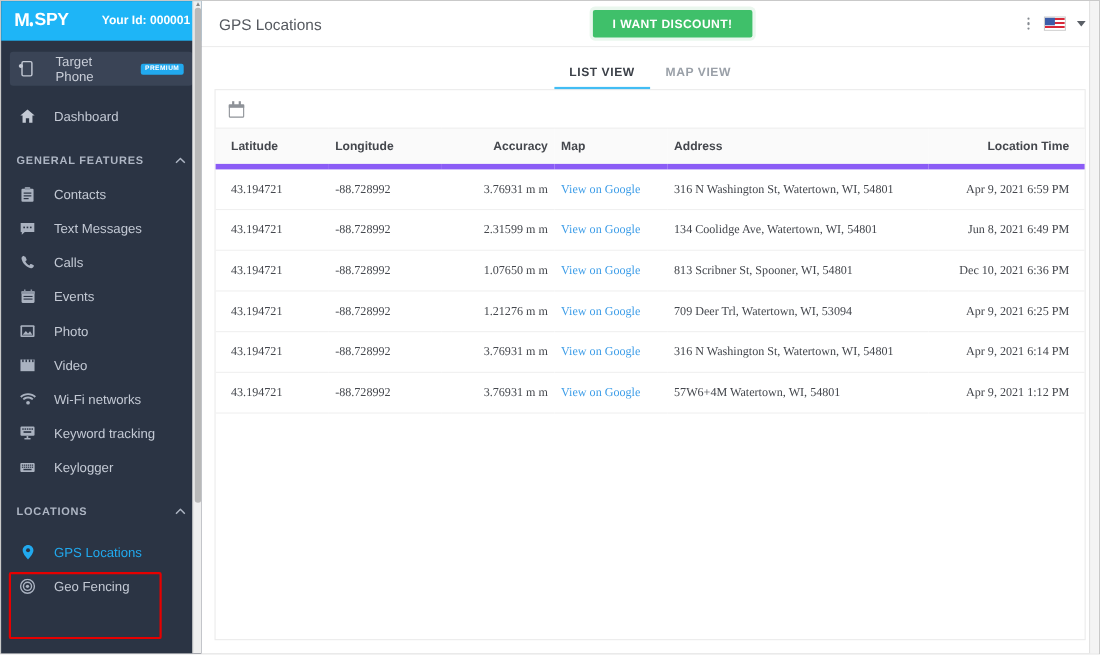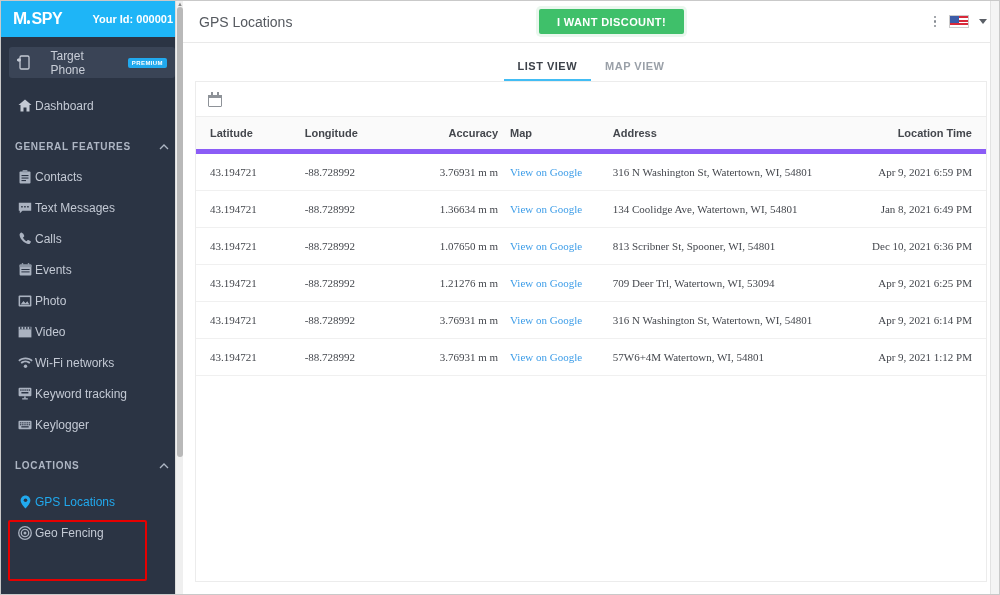--- a/index.html
+++ b/index.html
@@ -58,21 +58,21 @@
   .navitem {
     display: flex; align-items: center;
     height: 31px; padding: 0 8px 0 14px;
     color: #c3c9d4; font-size: 12px; cursor: pointer;
     position: relative;
   }
   .navitem .ico {
     width: 20px; height: 16px; display: flex; align-items: center; justify-content: center;
     color: #aab2c0; flex: 0 0 20px;
   }
-  .navitem .lbl { white-space: nowrap; }
+  .navitem .lbl { margin-left: 14px; white-space: nowrap; }
   .navitem.active .lbl, .navitem.active .ico { color: #21a9ee; }
   .navitem.dashboard { margin-top: 8px; }
 
   .section-head {
     display: flex; align-items: center; justify-content: space-between;
     padding: 0 14px 0 14px; height: 30px;
     color: #aeb6c4; font-size: 10px; font-weight: bold; letter-spacing: .7px;
     margin-top: 10px;
     gap: 24px;
   }
@@ -439,24 +439,24 @@
               <td class="col-lat">43.194721</td>
               <td class="col-lon">-88.728992</td>
               <td class="col-acc">3.76931 m m</td>
               <td class="col-map"><span class="maplink">View on Google</span></td>
               <td class="col-addr">316 N Washington St, Watertown, WI, 54801</td>
               <td class="col-time right">Apr 9, 2021 6:59 PM</td>
             </tr>
             <tr>
               <td class="col-lat">43.194721</td>
               <td class="col-lon">-88.728992</td>
-              <td class="col-acc">1.36634 m m</td>
+              <td class="col-acc">2.31599 m m</td>
               <td class="col-map"><span class="maplink">View on Google</span></td>
               <td class="col-addr">134 Coolidge Ave, Watertown, WI, 54801</td>
-              <td class="col-time right">Jan 8, 2021 6:49 PM</td>
+              <td class="col-time right">Jun 8, 2021 6:49 PM</td>
             </tr>
             <tr>
               <td class="col-lat">43.194721</td>
               <td class="col-lon">-88.728992</td>
               <td class="col-acc">1.07650 m m</td>
               <td class="col-map"><span class="maplink">View on Google</span></td>
               <td class="col-addr">813 Scribner St, Spooner, WI, 54801</td>
               <td class="col-time right">Dec 10, 2021 6:36 PM</td>
             </tr>
             <tr>

